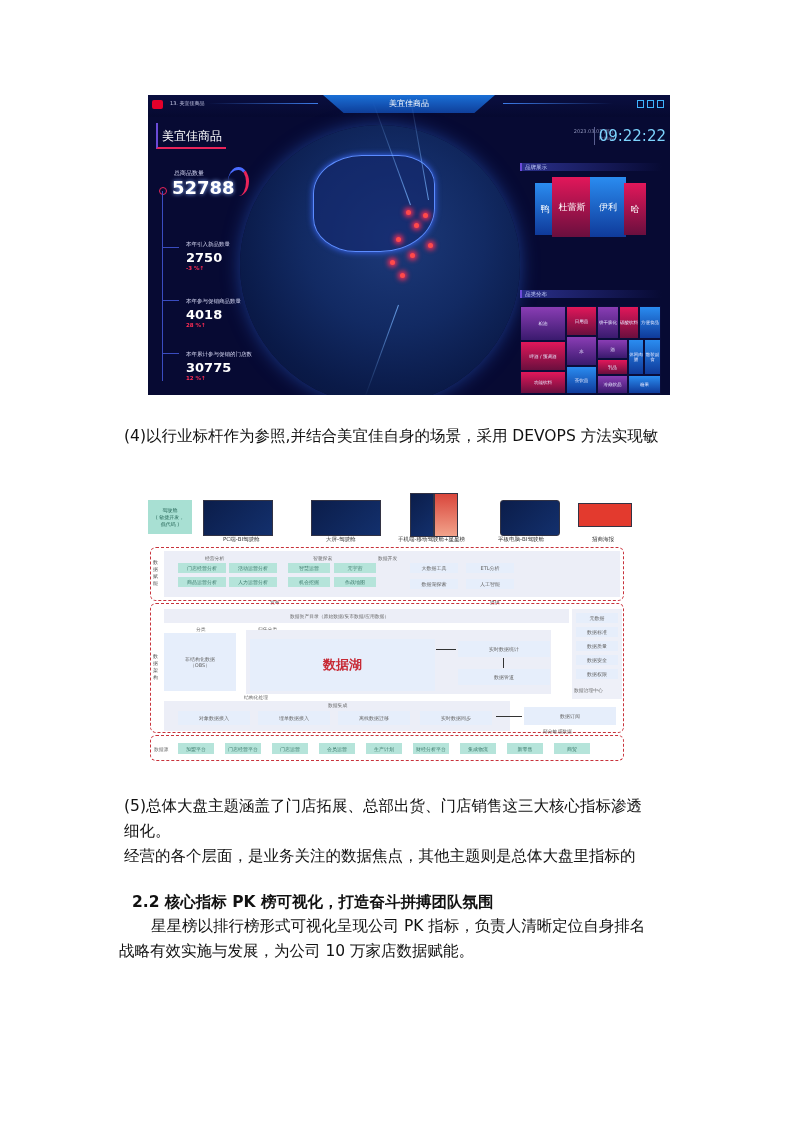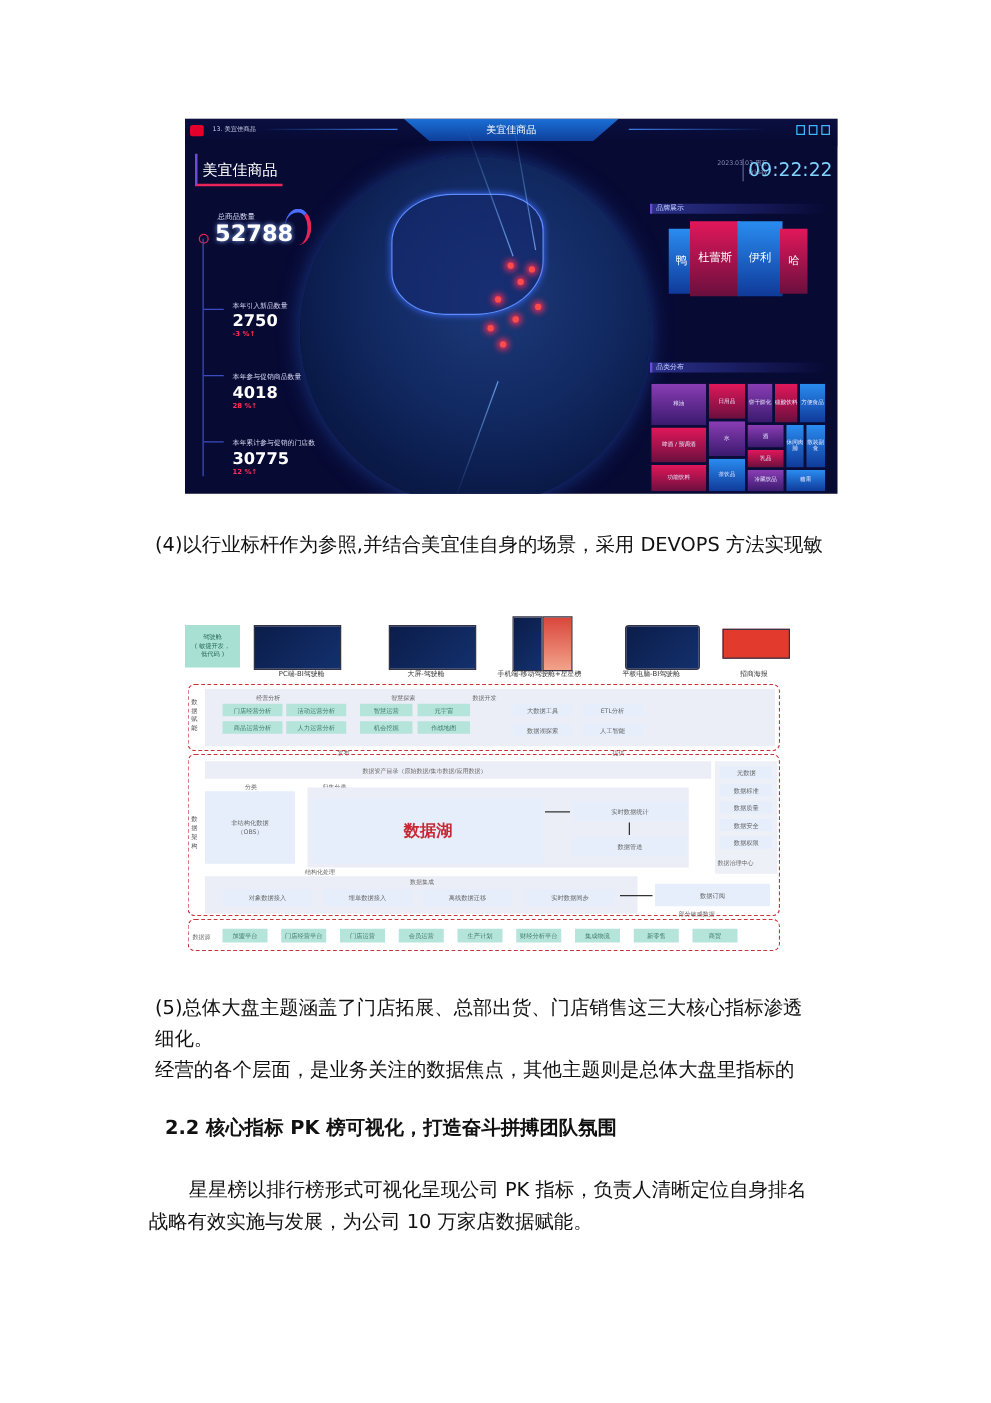--- a/index.html
+++ b/index.html
@@ -244,15 +244,15 @@
 </div>
 
 <div class="para" style="top:794px;">
   <div>(5)总体大盘主题涵盖了门店拓展、总部出货、门店销售这三大核心指标渗透</div>
   <div>细化。</div>
   <div>经营的各个层面，是业务关注的数据焦点，其他主题则是总体大盘里指标的</div>
 </div>
 
 <div class="heading">2.2 核心指标 PK 榜可视化，打造奋斗拼搏团队氛围</div>
 <div class="para" style="top:914px;left:119px;width:556px;">
-  <div style="padding-left:32px;margin-top:26px;">星星榜以排行榜形式可视化呈现公司 PK 指标，负责人清晰定位自身排名</div>
+  <div style="padding-left:32px;">星星榜以排行榜形式可视化呈现公司 PK 指标，负责人清晰定位自身排名</div>
   <div>战略有效实施与发展，为公司 10 万家店数据赋能。</div>
 </div>
 
 </body></html>

